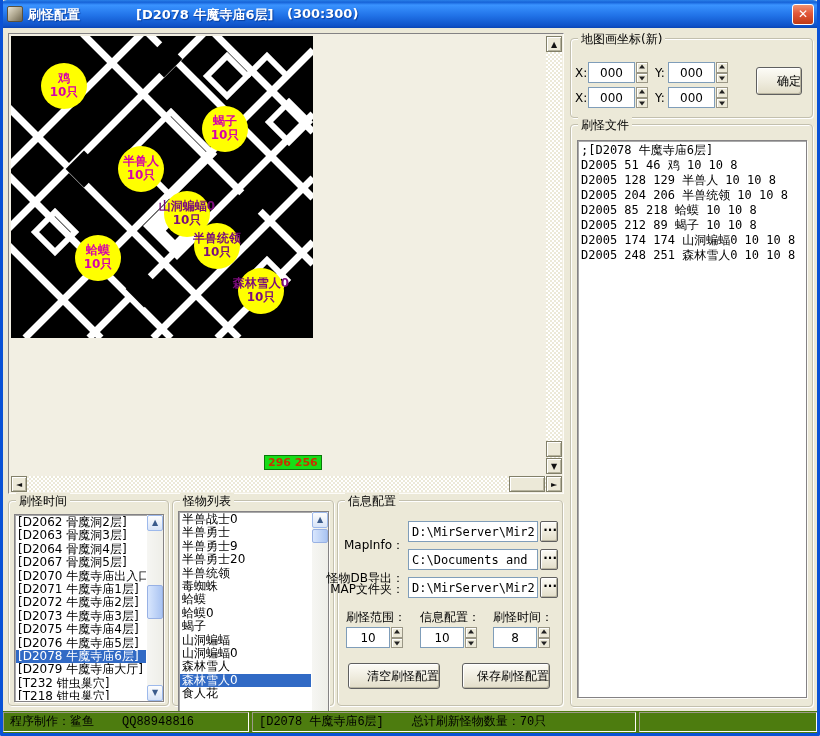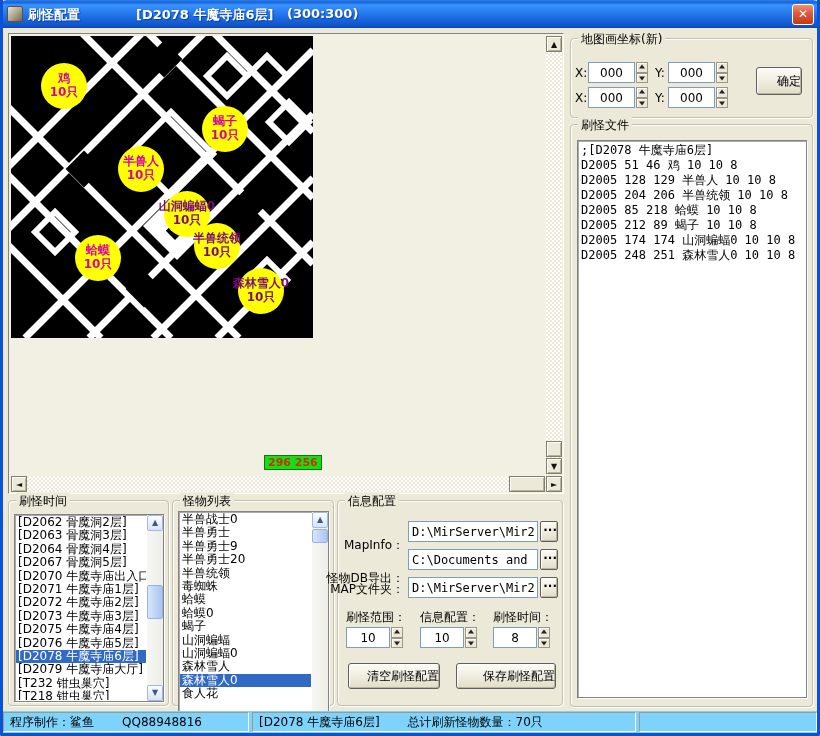--- a/index.html
+++ b/index.html
@@ -83,21 +83,21 @@
 
   
   #file-list { position:absolute; left:1px; top:1px; right:1px; bottom:1px; background:#fff; overflow:hidden; padding:1px 2px; }
   #file-list .fl { font-family:"DejaVu Sans Mono", monospace; font-size:12px; line-height:15px; white-space:nowrap; }
 
   
   .flabel { position:absolute; font-size:12px; white-space:nowrap; }
   .rlabel { text-align:right; }
 
   
-  #statusbar { position:absolute; left:3px; right:3px; bottom:3px; height:22px; background:#7dd3fc; z-index:40; }
+  #statusbar { position:absolute; left:3px; right:3px; bottom:3px; height:22px; background:#4d7c0f; z-index:40;font-family:Liberation Mono, monospace; }
   .spanel { position:absolute; top:1px; height:20px; border:1px solid; border-color:#9d9a8a #fdfcf8 #fdfcf8 #9d9a8a;
     font-size:12px; line-height:18px; padding:0 6px; white-space:nowrap; overflow:hidden; display:flex; gap:28px; }
 </style>
 </head>
 <body>
 
 <div id="win">
 
   <div id="titlebar">
     <div id="app-icon"></div>
@@ -362,21 +362,21 @@
           <div class="sbtn up">
             <span class="tri"></span>
           </div>
           <div class="sbtn dn">
             <span class="tri"></span>
           </div>
         </div>
     </div>
 
     <div class="btn" style="left:10px;top:162px;width:92px;height:26px;line-height:24px">清空刷怪配置</div>
-    <div class="btn" style="left:118px;top:162px;width:100px;height:26px;line-height:24px">保存刷怪配置</div>
+    <div class="btn" style="left:124px;top:162px;width:88px;height:26px;line-height:24px">保存刷怪配置</div>
   </div>
 
   <div id="statusbar">
     <div class="spanel" style="left:0;width:246px">
       <span>程序制作：鲨鱼</span>
       <span>QQ88948816</span>
     </div>
     <div class="spanel" style="left:249px;width:384px">
       <span>[D2078 牛魔寺庙6层]</span>
       <span>总计刷新怪物数量：70只</span>

